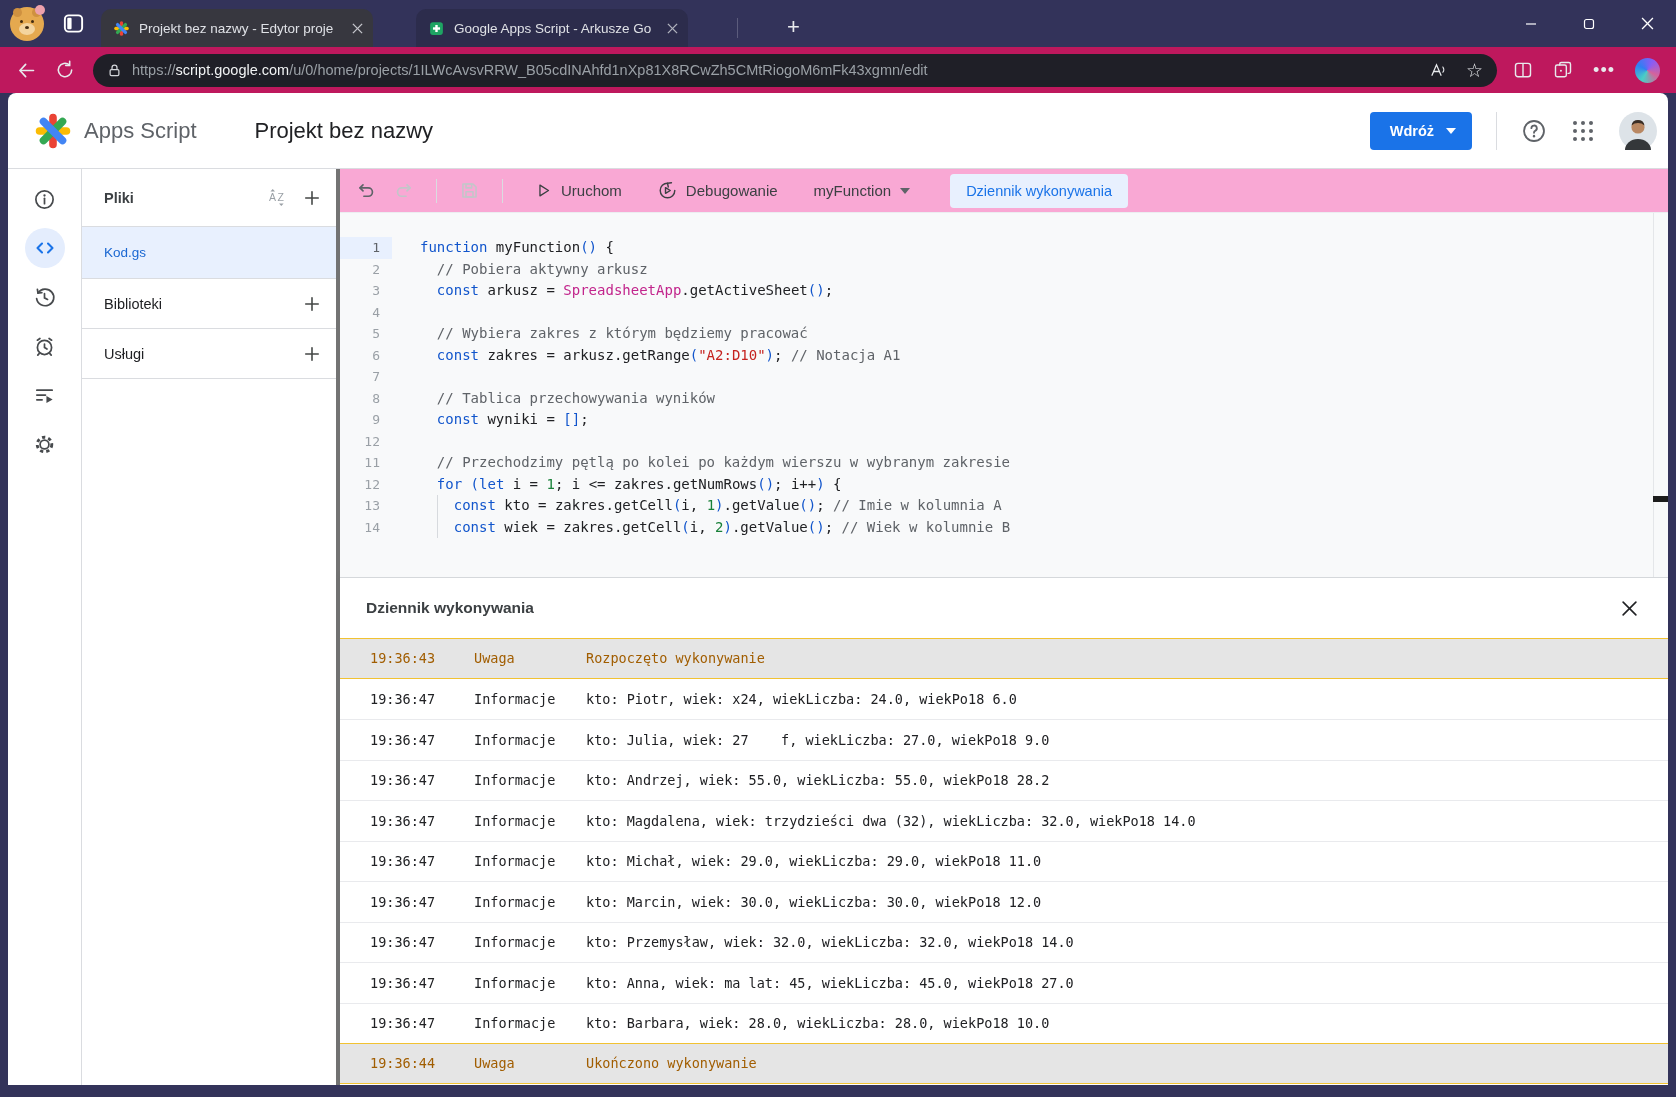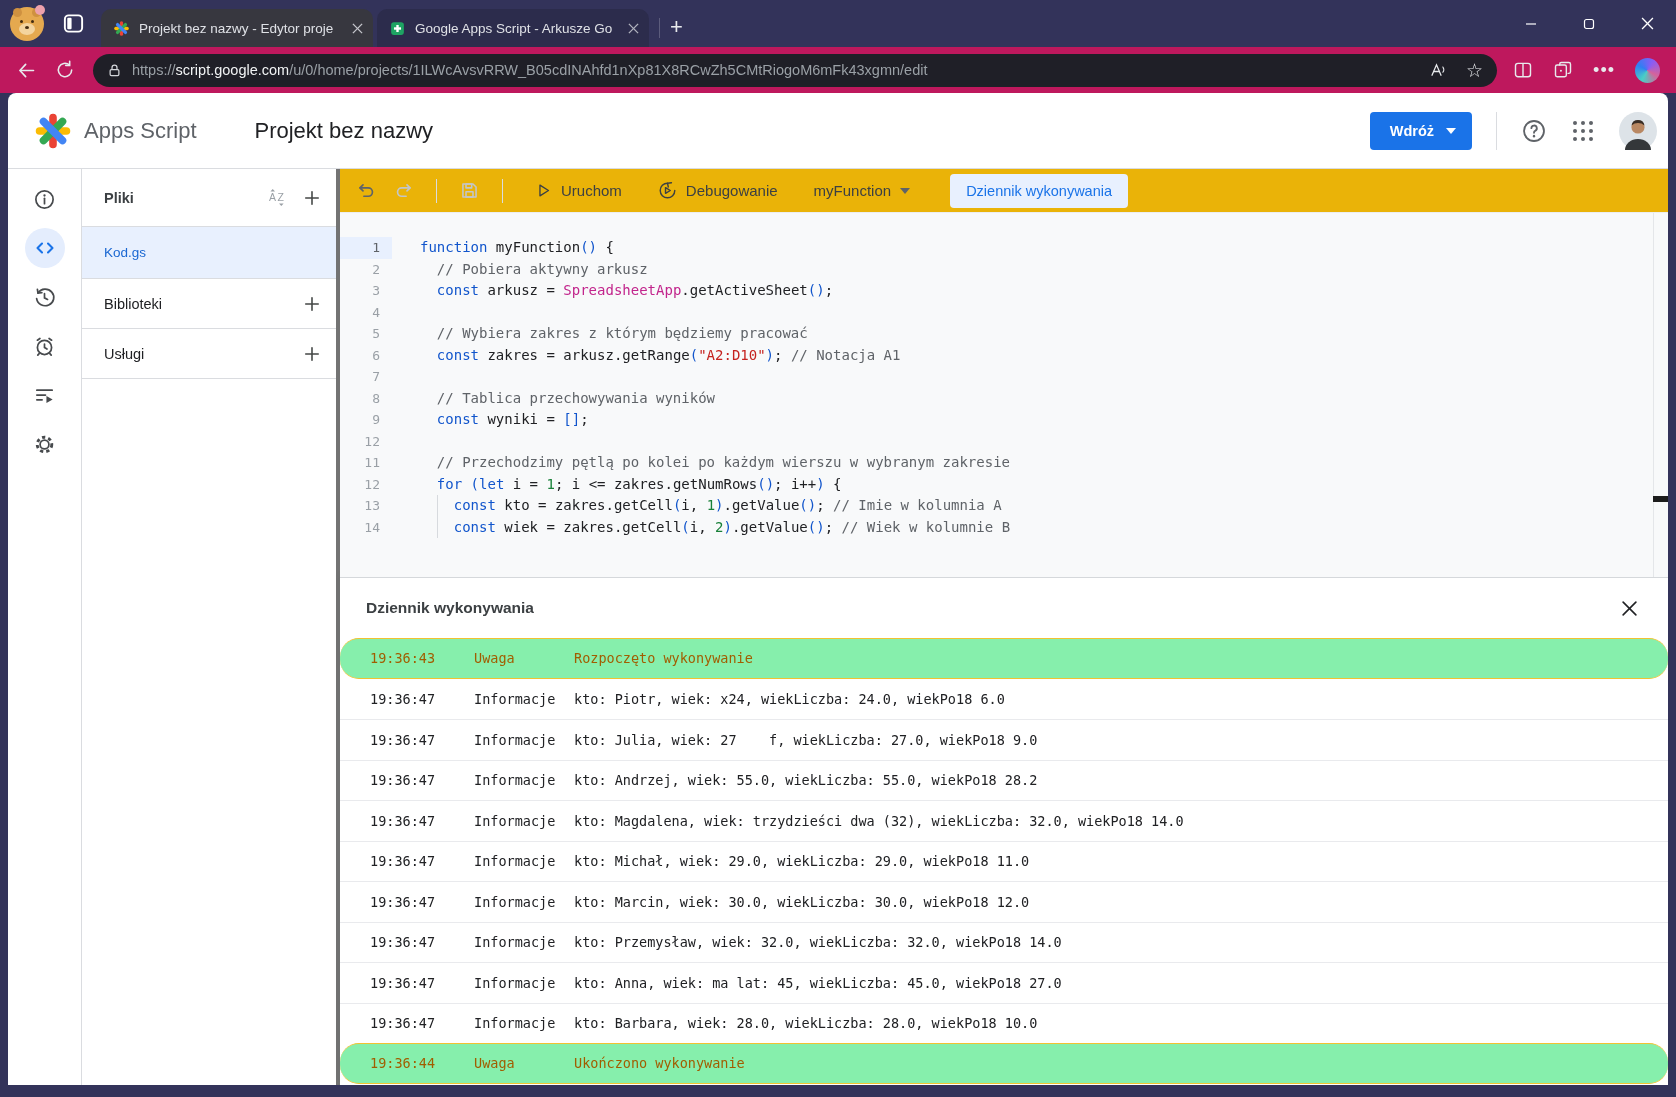--- a/index.html
+++ b/index.html
@@ -16,21 +16,21 @@
   .titlebar { height:47px; display:flex; align-items:center; padding-left:10px; position:relative; }
   .bear { width:34px; height:34px; border-radius:50%; background:#e5a94f; position:relative; flex:0 0 auto; }
   .bear .ear { position:absolute; width:9px; height:9px; border-radius:50%; background:#cf9140; top:1px; }
   .bear .ear.l { left:3px; } .bear .ear.r { right:3px; }
   .bear .muzzle { position:absolute; width:16px; height:12px; border-radius:50%; background:#f4d49e; left:9px; top:16px; }
   .bear .eye { position:absolute; width:3px; height:3px; border-radius:50%; background:#432c10; top:13px; }
   .bear .eye.l { left:10px; } .bear .eye.r { right:10px; }
   .bear .nose { position:absolute; width:4px; height:3px; border-radius:50%; background:#432c10; left:15px; top:19px; }
   .bear .badge { position:absolute; width:10px; height:10px; border-radius:50%; background:#eda1ac; right:-1px; top:-2px; }
   .ws-btn { margin-left:18px; flex:0 0 auto; }
-  .tabs { display:flex; align-items:center; height:47px; margin-left:16px; }
+  .tabs { display:flex; align-items:center; height:47px; margin-left:16px;gap:39px; }
   .tab { width:272px; height:38px; margin-top:9px; border-radius:10px 10px 0 0; display:flex; align-items:center; gap:9px; padding:0 10px 0 12px; color:#dfe1e6; font-size:13.5px; }
   .tab.active { background:#37373f; }
   .tab.inactive { background:#2c2c4c; margin-left:4px; }
   .tab-title { flex:1; white-space:nowrap; overflow:hidden; }
   .tab-close { opacity:.85; flex:0 0 auto; }
   .tab-sep { width:1px; height:20px; background:#5c5c7c; margin:0 10px 9px 10px; align-self:center; margin-top:18px; }
   .newtab { color:#e8eaed; font-size:22px; font-weight:300; margin-bottom:2px; align-self:center; margin-top:9px; }
   .win-controls { position:absolute; right:0; top:0; height:47px; display:flex; }
   .win-btn { width:58px; height:47px; display:flex; align-items:center; justify-content:center; color:#fff; }
 
@@ -70,21 +70,21 @@
   .files { width:258px; border-right:4px solid #737373; flex:0 0 auto; font-size:14.5px; color:#202124; }
   .files-hd { height:58px; display:flex; align-items:center; padding:0 14px 0 22px; border-bottom:1px solid #dadce0; }
   .files-hd .lbl { font-weight:bold; color:#3c4043; font-size:14.5px; }
   .files-hd .sp { margin-left:auto; display:flex; align-items:center; gap:14px; }
   .file-item { height:52px; display:flex; align-items:center; padding:0 22px; background:#e8f0fe; color:#1a67d2; font-size:13.5px; border-bottom:1px solid #dadce0; }
   .fsec { height:50px; display:flex; align-items:center; padding:0 14px 0 22px; border-bottom:1px solid #dadce0; color:#202124; }
   .fsec .sp { margin-left:auto; }
 
   
   .edcol { flex:1; display:flex; flex-direction:column; min-width:0; }
-  .edbar { height:44px; background:#eab308; display:flex; align-items:center; padding:0 16px; gap:16px; border-bottom:1px solid #eceef1; flex:0 0 auto; }
+  .edbar { height:44px; background:#f9a8d4; display:flex; align-items:center; padding:0 16px; gap:16px; border-bottom:1px solid #eceef1; flex:0 0 auto; }
   .edbar .sep { width:1px; height:24px; background:#dadce0; margin:0 6px; }
   .tool-txt { display:flex; align-items:center; gap:9px; color:#3c4043; font-size:15px; margin:0 10px; }
   .fn-sel { display:flex; align-items:center; gap:9px; color:#3c4043; font-size:15px; margin:0 10px; }
   .caret-g { width:0; height:0; border-left:5px solid transparent; border-right:5px solid transparent; border-top:6px solid #5f6368; }
   .log-btn { margin-left:14px; background:#e8f0fe; color:#1a73e8; border:none; height:34px; border-radius:4px; padding:0 16px; font-size:14.5px; font-family:inherit; }
 
   
   .code-area { flex:1; background:#f8f9fa; position:relative; overflow:hidden; display:flex; padding-top:24px; min-height:0; }
   .gutter { width:52px; flex:0 0 auto; }
   .gutter-line { height:21.5px; line-height:21.5px; text-align:right; padding-right:12px; font-family:"DejaVu Sans Mono", monospace; font-size:13px; color:#9aa0a6; }
@@ -98,25 +98,25 @@
   .ov-col { position:absolute; top:0; bottom:0; right:0; width:15px; border-left:1px solid #e4e6e9; }
   .ov-mark { position:absolute; right:0; width:15px; height:6px; top:283px; background:#1c1c1c; }
 
   
   .log-panel { height:508px; background:#fff; border-top:1px solid #d5d8db; box-shadow:0 -2px 6px rgba(60,64,67,.10); flex:0 0 auto; display:flex; flex-direction:column; }
   .log-hd { height:60px; display:flex; align-items:center; padding:0 30px 0 26px; flex:0 0 auto; }
   .log-title { font-size:15.5px; font-weight:bold; color:#3c4043; }
   .log-close { margin-left:auto; }
   .log-rows { flex:1; overflow:hidden; }
   .log-row { height:40.5px; display:flex; align-items:center; padding-left:30px; border-top:1px solid #e9eaed; font-family:"DejaVu Sans Mono", monospace; font-size:13.5px; color:#202124; }
-  .log-row.warn { background:#86efac; border-top:1px solid #f1c232; border-bottom:1px solid #f1c232; color:#a15d00;border-radius:19px; }
+  .log-row.warn { background:#e5e5e5; border-top:1px solid #f1c232; border-bottom:1px solid #f1c232; color:#a15d00; }
   .log-row.warn + .log-row { border-top:none; }
   .lr-time { width:104px; flex:0 0 auto; }
   .lr-type { width:100px; flex:0 0 auto; }
-  .lr-msg { flex:1; white-space:pre; overflow:hidden; }
+  .lr-msg { flex:1; white-space:pre; overflow:hidden;margin-left:12px; }
 </style>
 </head>
 <body>
 
 <div class="titlebar">
   <div class="bear">
     <span class="ear l"></span>
     <span class="ear r"></span>
     <span class="muzzle"></span>
     <span class="eye l"></span>

